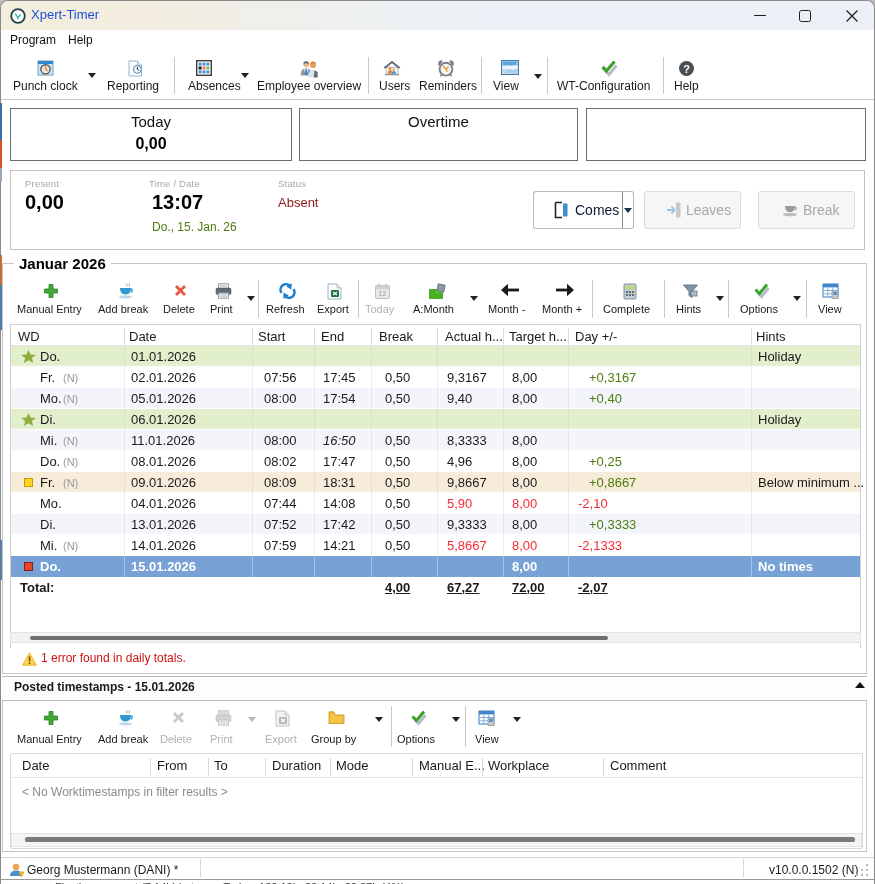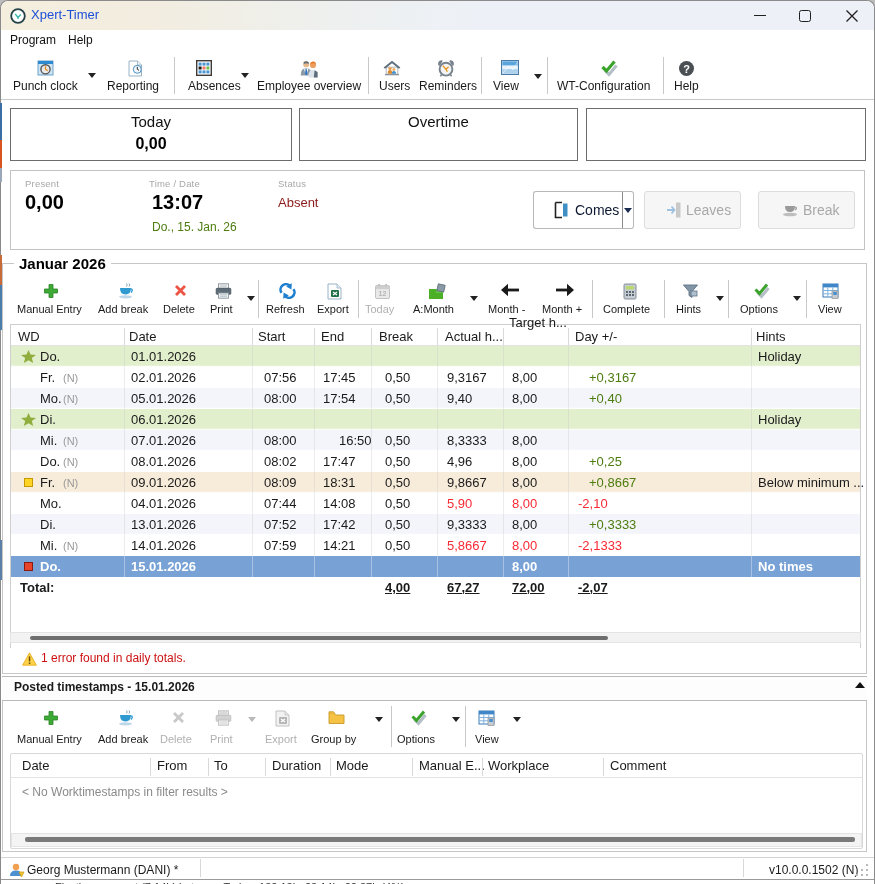--- a/index.html
+++ b/index.html
@@ -389,21 +389,21 @@
 
 <div id="maintable">
     <div class="tbl" style="height:324px;"></div>
     <div class="thead" style="left:11px;top:325px;width:849px;"></div>
     <div class="th" style="left:18px;top:329px;">WD</div>
     <div class="th" style="left:129px;top:329px;">Date</div>
     <div class="th" style="left:258px;top:329px;">Start</div>
     <div class="th" style="left:321px;top:329px;">End</div>
     <div class="th" style="left:379px;top:329px;">Break</div>
     <div class="th" style="left:445px;top:329px;">Actual h...</div>
-    <div class="th" style="left:509px;top:315px;text-align:right;">Target h...</div>
+    <div class="th" style="left:509px;top:329px;text-align:right;">Target h...</div>
     <div class="th" style="left:575px;top:329px;">Day +/-</div>
     <div class="th" style="left:756px;top:329px;">Hints</div>
     <div class="col-sep" style="left:124px;top:328px;height:17px;"></div>
     <div class="col-sep" style="left:252px;top:328px;height:17px;"></div>
     <div class="col-sep" style="left:314px;top:328px;height:17px;"></div>
     <div class="col-sep" style="left:371px;top:328px;height:17px;"></div>
     <div class="col-sep" style="left:437px;top:328px;height:17px;"></div>
     <div class="col-sep" style="left:503px;top:328px;height:17px;"></div>
     <div class="col-sep" style="left:568px;top:328px;height:17px;"></div>
     <div class="col-sep" style="left:751px;top:328px;height:17px;"></div>
@@ -474,23 +474,23 @@
       <div style="position:absolute;left:303px;top:0;width:1px;height:21px;background:rgba(200,200,200,0.35);"></div>
       <div style="position:absolute;left:360px;top:0;width:1px;height:21px;background:rgba(200,200,200,0.35);"></div>
       <div style="position:absolute;left:426px;top:0;width:1px;height:21px;background:rgba(200,200,200,0.35);"></div>
       <div style="position:absolute;left:492px;top:0;width:1px;height:21px;background:rgba(200,200,200,0.35);"></div>
       <div style="position:absolute;left:557px;top:0;width:1px;height:21px;background:rgba(200,200,200,0.35);"></div>
       <div style="position:absolute;left:740px;top:0;width:1px;height:21px;background:rgba(200,200,200,0.35);"></div>
     </div>
     <div class="row blue-row" style="left:11px;top:430px;width:849px;height:21px;">
       <div class="cell" style="left:29px;">Mi.</div>
       <div class="cell" style="left:52px;top:5px;color:#9a9a9a;font-size:11px;font-weight:normal;">(N)</div>
-      <div class="cell" style="left:120px;">07.01.2026</div>
+      <div class="cell" style="left:120px;">11.01.2026</div>
       <div class="cell" style="left:253px;">08:00</div>
-      <div class="cell" style="left:328px;">16:50</div>
+      <div class="cell" style="left:312px;font-style:italic;">16:50</div>
       <div class="cell" style="left:374px;">0,50</div>
       <div class="cell " style="left:436px;">8,3333</div>
       <div class="cell " style="left:501px;">8,00</div>
       <div style="position:absolute;left:113px;top:0;width:1px;height:21px;background:rgba(200,200,200,0.35);"></div>
       <div style="position:absolute;left:241px;top:0;width:1px;height:21px;background:rgba(200,200,200,0.35);"></div>
       <div style="position:absolute;left:303px;top:0;width:1px;height:21px;background:rgba(200,200,200,0.35);"></div>
       <div style="position:absolute;left:360px;top:0;width:1px;height:21px;background:rgba(200,200,200,0.35);"></div>
       <div style="position:absolute;left:426px;top:0;width:1px;height:21px;background:rgba(200,200,200,0.35);"></div>
       <div style="position:absolute;left:492px;top:0;width:1px;height:21px;background:rgba(200,200,200,0.35);"></div>
       <div style="position:absolute;left:557px;top:0;width:1px;height:21px;background:rgba(200,200,200,0.35);"></div>

